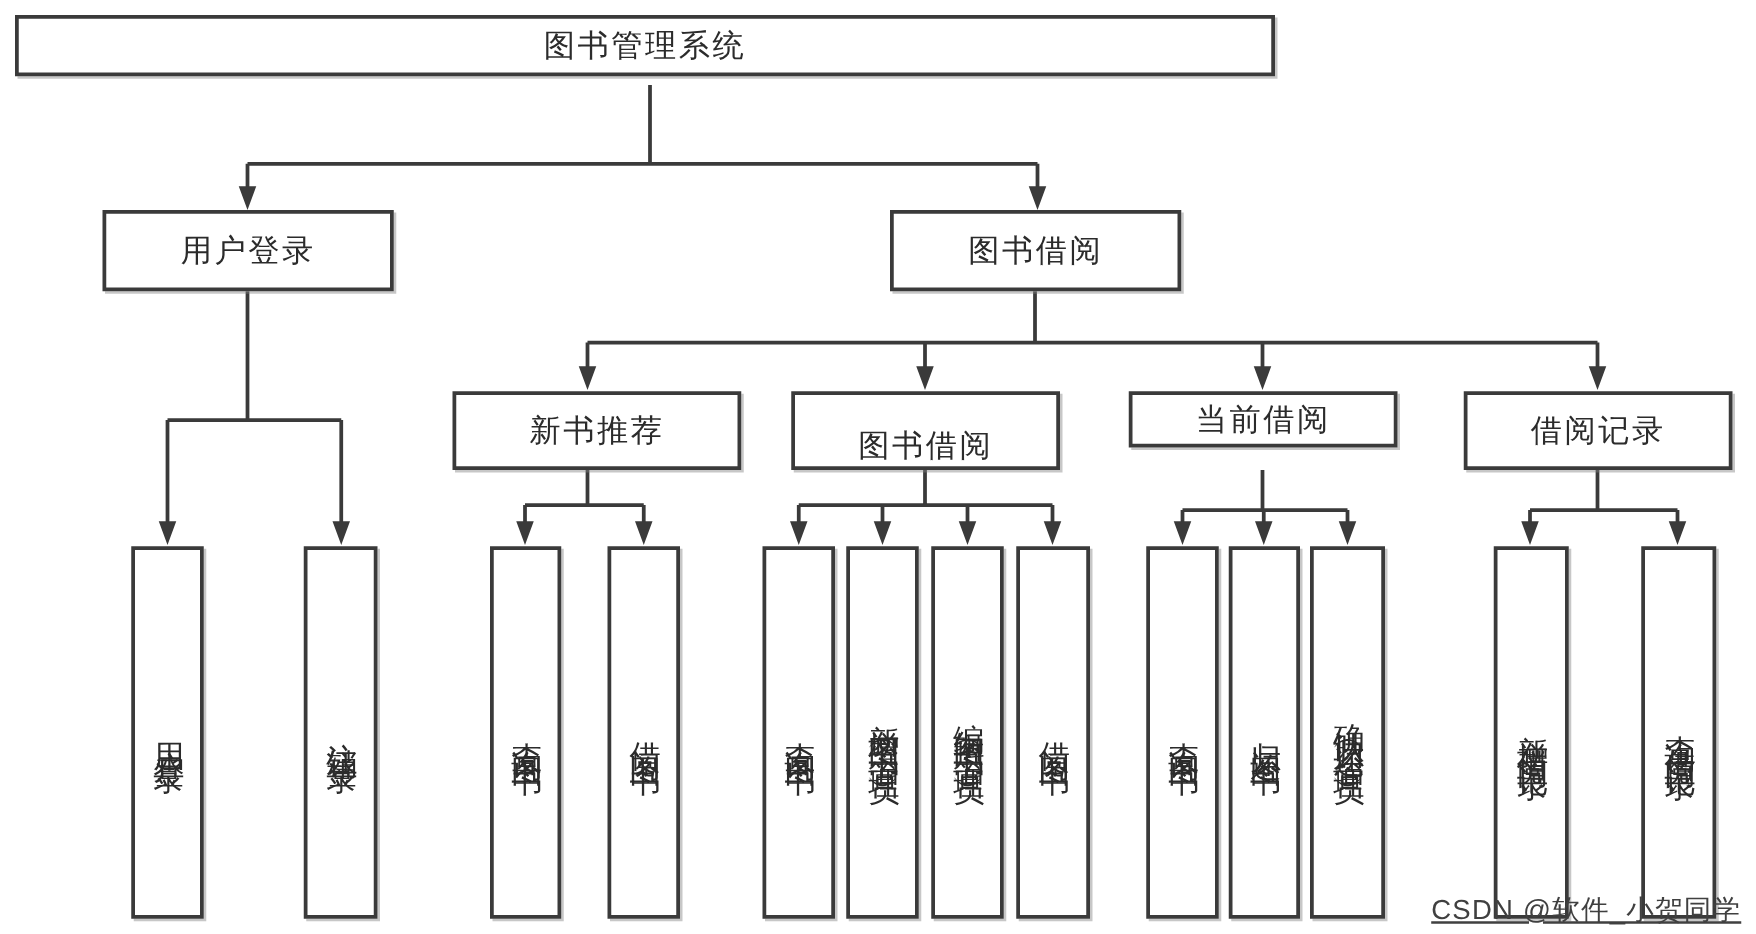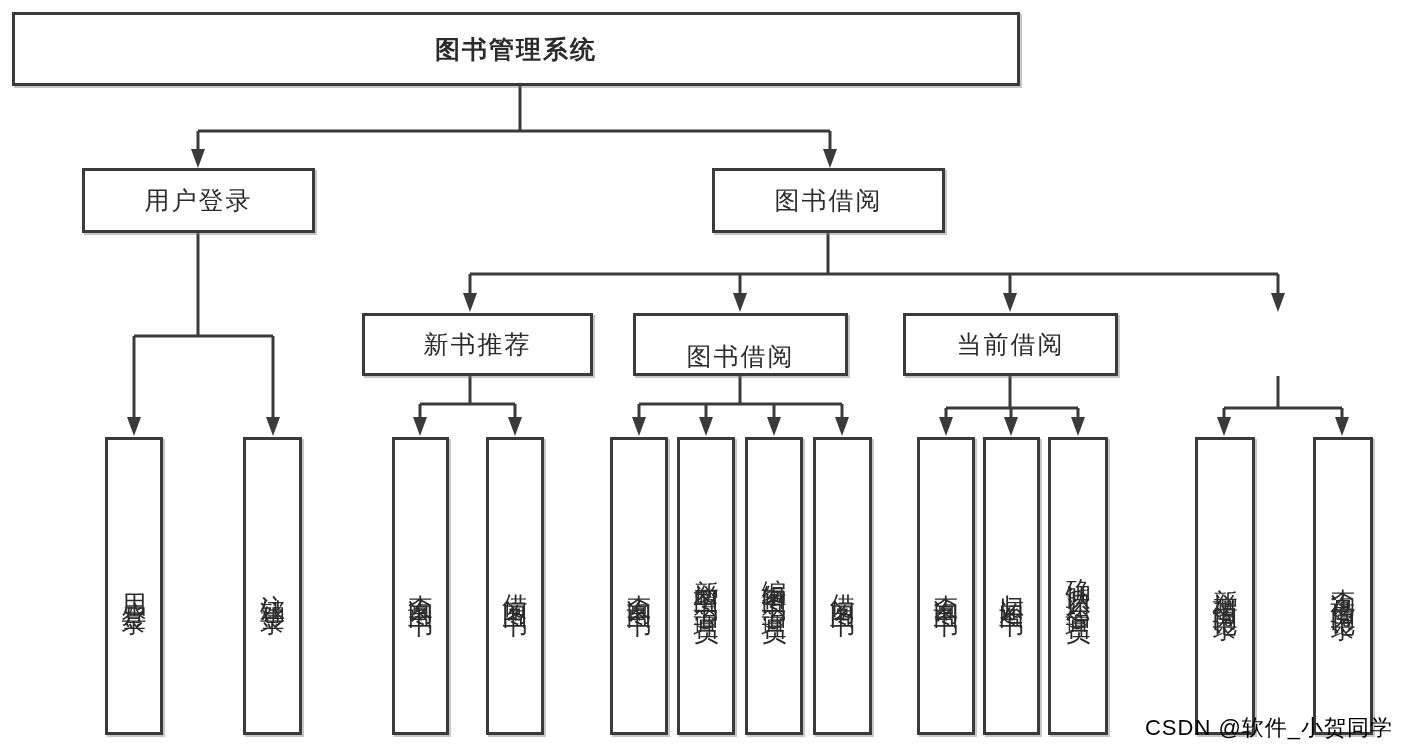--- a/index.html
+++ b/index.html
@@ -40,23 +40,24 @@
     font-size: 25px;
     letter-spacing: 6px;
     line-height: 1;
   }
   .watermark {
     position: absolute;
     right: 12px;
     bottom: 4px;
     font-size: 22px;
     letter-spacing: 1px;
-    color: #000000;
+    color: #404040;
     z-index: 2;
     white-space: nowrap;
+    text-decoration: underline;
   }
 </style>
 </head>
 <body>
 
 <div class="canvas">
 
   <svg class="wires" viewBox="0 0 1405 747" xmlns="http://www.w3.org/2000/svg">
     <g fill="none" stroke="#3a3a3a" stroke-width="3">
       <path d="M520 68 V131
@@ -86,39 +87,42 @@
                M767 417 L781 417 L774 436 Z
                M835 417 L849 417 L842 436 Z
                M939 417 L953 417 L946 436 Z
                M1004 417 L1018 417 L1011 436 Z
                M1071 417 L1085 417 L1078 436 Z
                M1217 417 L1231 417 L1224 436 Z
                M1335 417 L1349 417 L1342 436 Z"></path>
     </g>
   </svg>
 
-  <div class="node h" style="left:12px; top:12px; width:1008px; height:74px;font-weight:bold;">
+  <div class="node h" style="left:12px; top:12px; width:1008px; height:49px;">
     <span>图书管理系统</span>
   </div>
 
   <div class="node h" style="left:82px; top:168px; width:233px; height:65px;">
     <span>用户登录</span>
   </div>
   <div class="node h" style="left:712px; top:168px; width:233px; height:65px;">
     <span>图书借阅</span>
   </div>
 
   <div class="node h" style="left:362px; top:313px; width:231px; height:63px;">
     <span>新书推荐</span>
   </div>
   <div class="node h" style="left:633px; top:313px; width:215px; height:63px;align-items:flex-end;">
     <span>图书借阅</span>
   </div>
-  <div class="node h" style="left:903px; top:313px; width:215px; height:63px;">
+  <div class="node h" style="left:903px; top:313px; width:215px; height:45px;">
     <span>当前借阅</span>
+  </div>
+  <div class="node h" style="left:1171px; top:313px; width:215px; height:63px;">
+    <span>借阅记录</span>
   </div>
 
   <div class="node v" style="left:105px; top:437px; width:58px; height:298px;">
     <span>用户登录</span>
   </div>
   <div class="node v" style="left:243px; top:437px; width:59px; height:298px;">
     <span>注销登录</span>
   </div>
 
   <div class="node v" style="left:392px; top:437px; width:57px; height:298px;">

